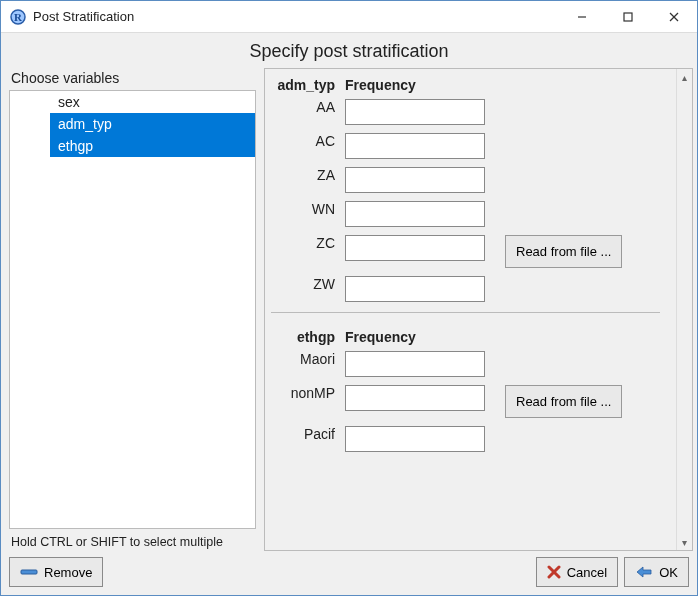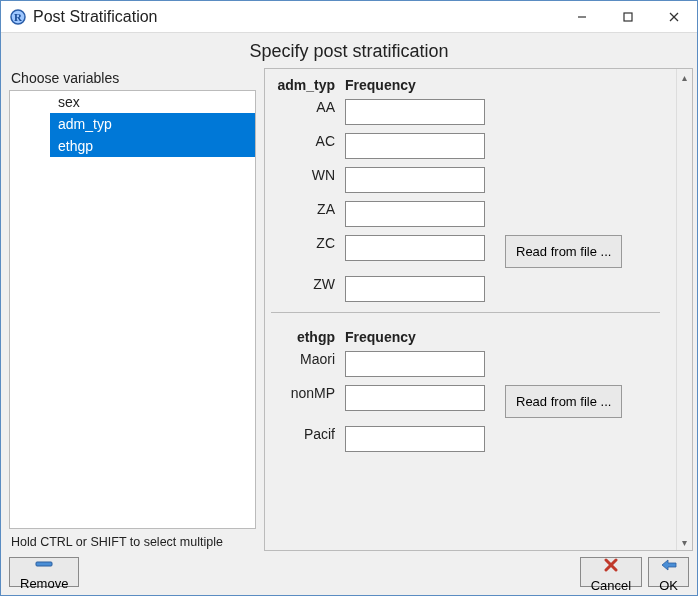--- a/index.html
+++ b/index.html
@@ -25,21 +25,21 @@
     border-bottom: 1px solid #ddd;
     background: #fff;
   }
   .titlebar .icon {
     width: 18px; height: 18px;
     margin: 0 6px 0 8px;
     display: flex; align-items: center; justify-content: center;
   }
   .titlebar .title {
     flex: 0 0 auto;
-    font-size: 16px;
+    font-size: 13px;
   }
   .titlebar .spacer { flex: 1; }
   .winbtn {
     width: 46px; height: 30px;
     display: flex; align-items: center; justify-content: center;
     font-size: 14px;
     color: #333;
   }
 
   .body {
@@ -172,21 +172,20 @@
   .btn {
     height: 30px;
     padding: 0 10px;
     background: #e9e9e9;
     border: 1px solid #8a8a8a;
     display: inline-flex;
     align-items: center;
     gap: 6px;
     font-size: 13px;
     cursor: pointer;
-    flex-direction: column;
   }
   .btn .bicon { display:inline-flex; }
 </style>
 </head>
 <body>
 
 <div class="window">
 
   <div class="titlebar">
     <span class="icon">
@@ -239,25 +238,25 @@
               </div>
               <div class="row">
                 <div class="lab">AA</div>
                 <input type="text" style="">
               </div>
               <div class="row">
                 <div class="lab">AC</div>
                 <input type="text" style="">
               </div>
               <div class="row">
+                <div class="lab">ZA</div>
+                <input type="text" style="">
+              </div>
+              <div class="row">
                 <div class="lab">WN</div>
-                <input type="text" style="">
-              </div>
-              <div class="row">
-                <div class="lab">ZA</div>
                 <input type="text" style="">
               </div>
               <div class="row">
                 <div class="lab">ZC</div>
                 <input type="text" style="">
                 <button class="readbtn">Read from file ...</button>
               </div>
               <div class="row">
                 <div class="lab">ZW</div>
                 <input type="text" style="">

